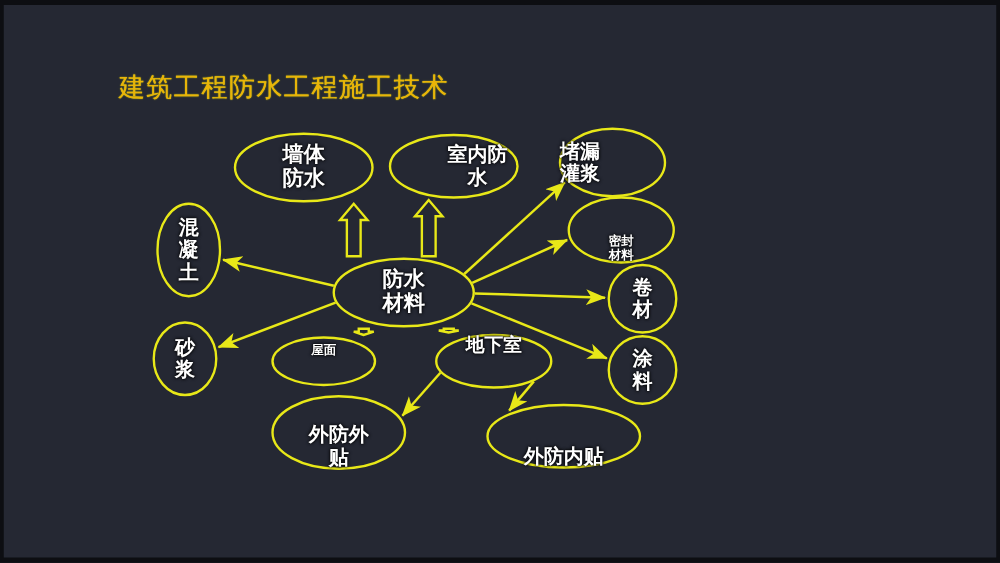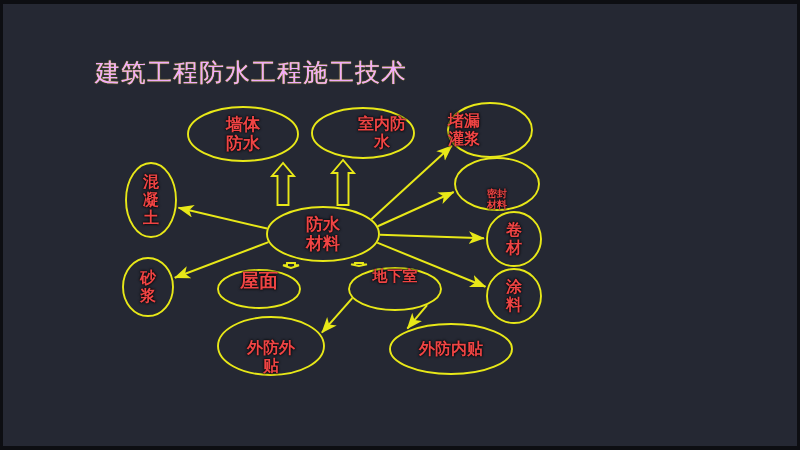--- a/index.html
+++ b/index.html
@@ -26,31 +26,31 @@
     position: absolute;
     left: 0;
     top: 0;
     width: 794px;
     height: 442px;
   }
   #title {
     position: absolute;
     left: 92px;
     top: 52px;
-    font-size: 25px;
+    font-size: 21px;
     letter-spacing: 1px;
-    color: #f0abfc;
+    color: #eab308;
     font-family: "DejaVu Sans", "Liberation Sans", sans-serif;
     font-weight: 500;
     white-space: nowrap;
     text-shadow: 0 0 1px #efef10;
   }
   .node-label {
     position: absolute;
-    color: #ef4444;
+    color: #ffffff;
     font-weight: bold;
     text-align: center;
     line-height: 1.12;
     white-space: pre-line;
     text-shadow: 0 0 2px #000, 0 0 3px #000;
     pointer-events: none;
     font-family: "DejaVu Sans", "Liberation Sans", sans-serif;
   }
   .nd-hit {
     position: absolute;
@@ -116,25 +116,25 @@
 材料</span></div>
       <div class="node-label" style="left: 484px; top: 208px; width: 54px; height: 54px; font-size: 16px; display: flex; align-items: center; justify-content: center;"><span style="white-space: pre-line;">卷
 材</span></div>
       <div class="node-label" style="left: 484px; top: 265px; width: 54px; height: 54px; font-size: 16px; display: flex; align-items: center; justify-content: center;"><span style="white-space: pre-line;">涂
 料</span></div>
       <div class="node-label" style="left: 123px; top: 159px; width: 50px; height: 74px; font-size: 16px; display: flex; align-items: center; justify-content: center;"><span style="white-space: pre-line;">混
 凝
 土</span></div>
       <div class="node-label" style="left: 120px; top: 254px; width: 50px; height: 58px; font-size: 16px; display: flex; align-items: center; justify-content: center;"><span style="white-space: pre-line;">砂
 浆</span></div>
-      <div class="node-label" style="left: 215px; top: 266px; width: 82px; height: 22px; font-size: 19px; display: flex; align-items: center; justify-content: center;"><span style="white-space: pre-line;">屋面</span></div>
+      <div class="node-label" style="left: 215px; top: 266px; width: 82px; height: 22px; font-size: 10px; display: flex; align-items: center; justify-content: center;"><span style="white-space: pre-line;">屋面</span></div>
       <div class="node-label" style="left: 346px; top: 264px; width: 92px; height: 42px; font-size: 15px; display: flex; align-items: flex-start; justify-content: center;"><span style="white-space: pre-line;">地下室</span></div>
       <div class="node-label" style="left: 215px; top: 313px; width: 106px; height: 58px; font-size: 16px; display: flex; align-items: flex-end; justify-content: center;"><span style="white-space: pre-line;">外防外
 贴</span></div>
-      <div class="node-label" style="left: 387px; top: 320px; width: 122px; height: 50px; font-size: 16px; display: flex; align-items: center; justify-content: center;"><span style="white-space: pre-line;">外防内贴</span></div>
+      <div class="node-label" style="left: 387px; top: 320px; width: 122px; height: 50px; font-size: 16px; display: flex; align-items: flex-end; justify-content: center;"><span style="white-space: pre-line;">外防内贴</span></div>
     </div>
   <div id="hit-layer">
       <div class="nd-hit" style="left: 264px; top: 203px; width: 112px; height: 54px;"></div>
       <div class="nd-hit" style="left: 185px; top: 103px; width: 110px; height: 54px;"></div>
       <div class="nd-hit" style="left: 309px; top: 104px; width: 102px; height: 50px;"></div>
       <div class="nd-hit" style="left: 445px; top: 99px; width: 84px; height: 54px;"></div>
       <div class="nd-hit" style="left: 452px; top: 154px; width: 84px; height: 52px;"></div>
       <div class="nd-hit" style="left: 484px; top: 208px; width: 54px; height: 54px;"></div>
       <div class="nd-hit" style="left: 484px; top: 265px; width: 54px; height: 54px;"></div>
       <div class="nd-hit" style="left: 123px; top: 159px; width: 50px; height: 74px;"></div>

